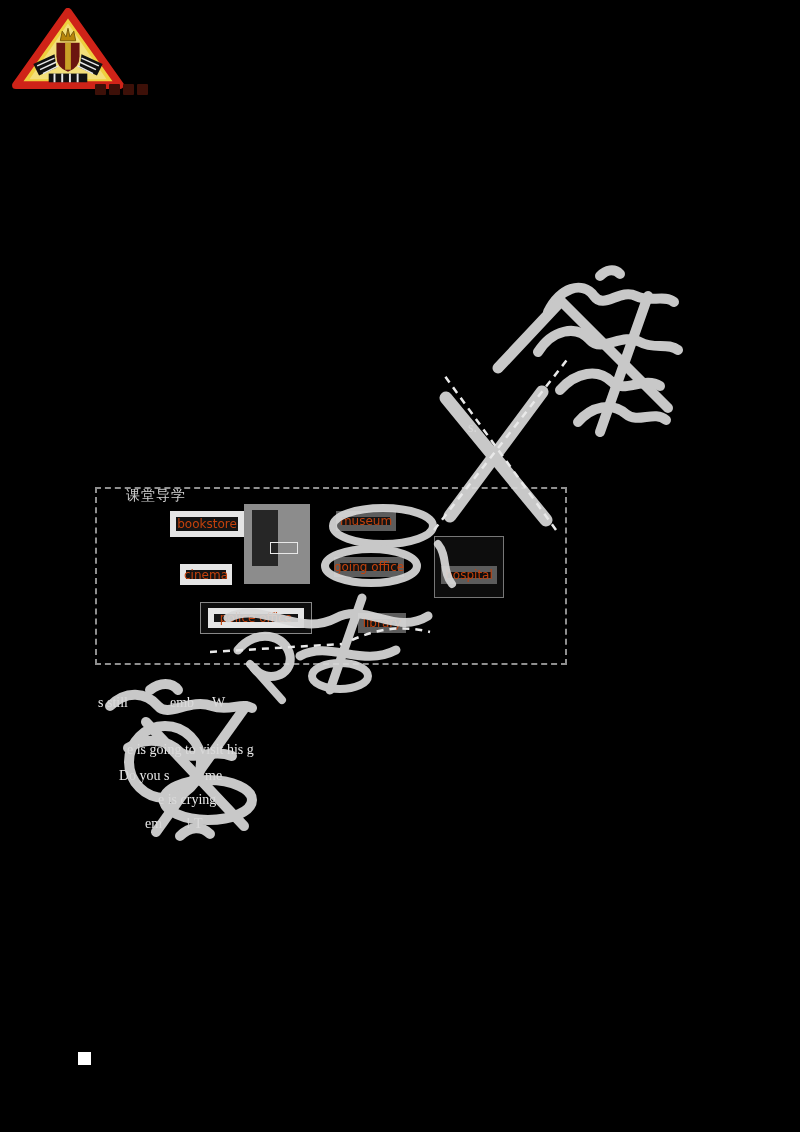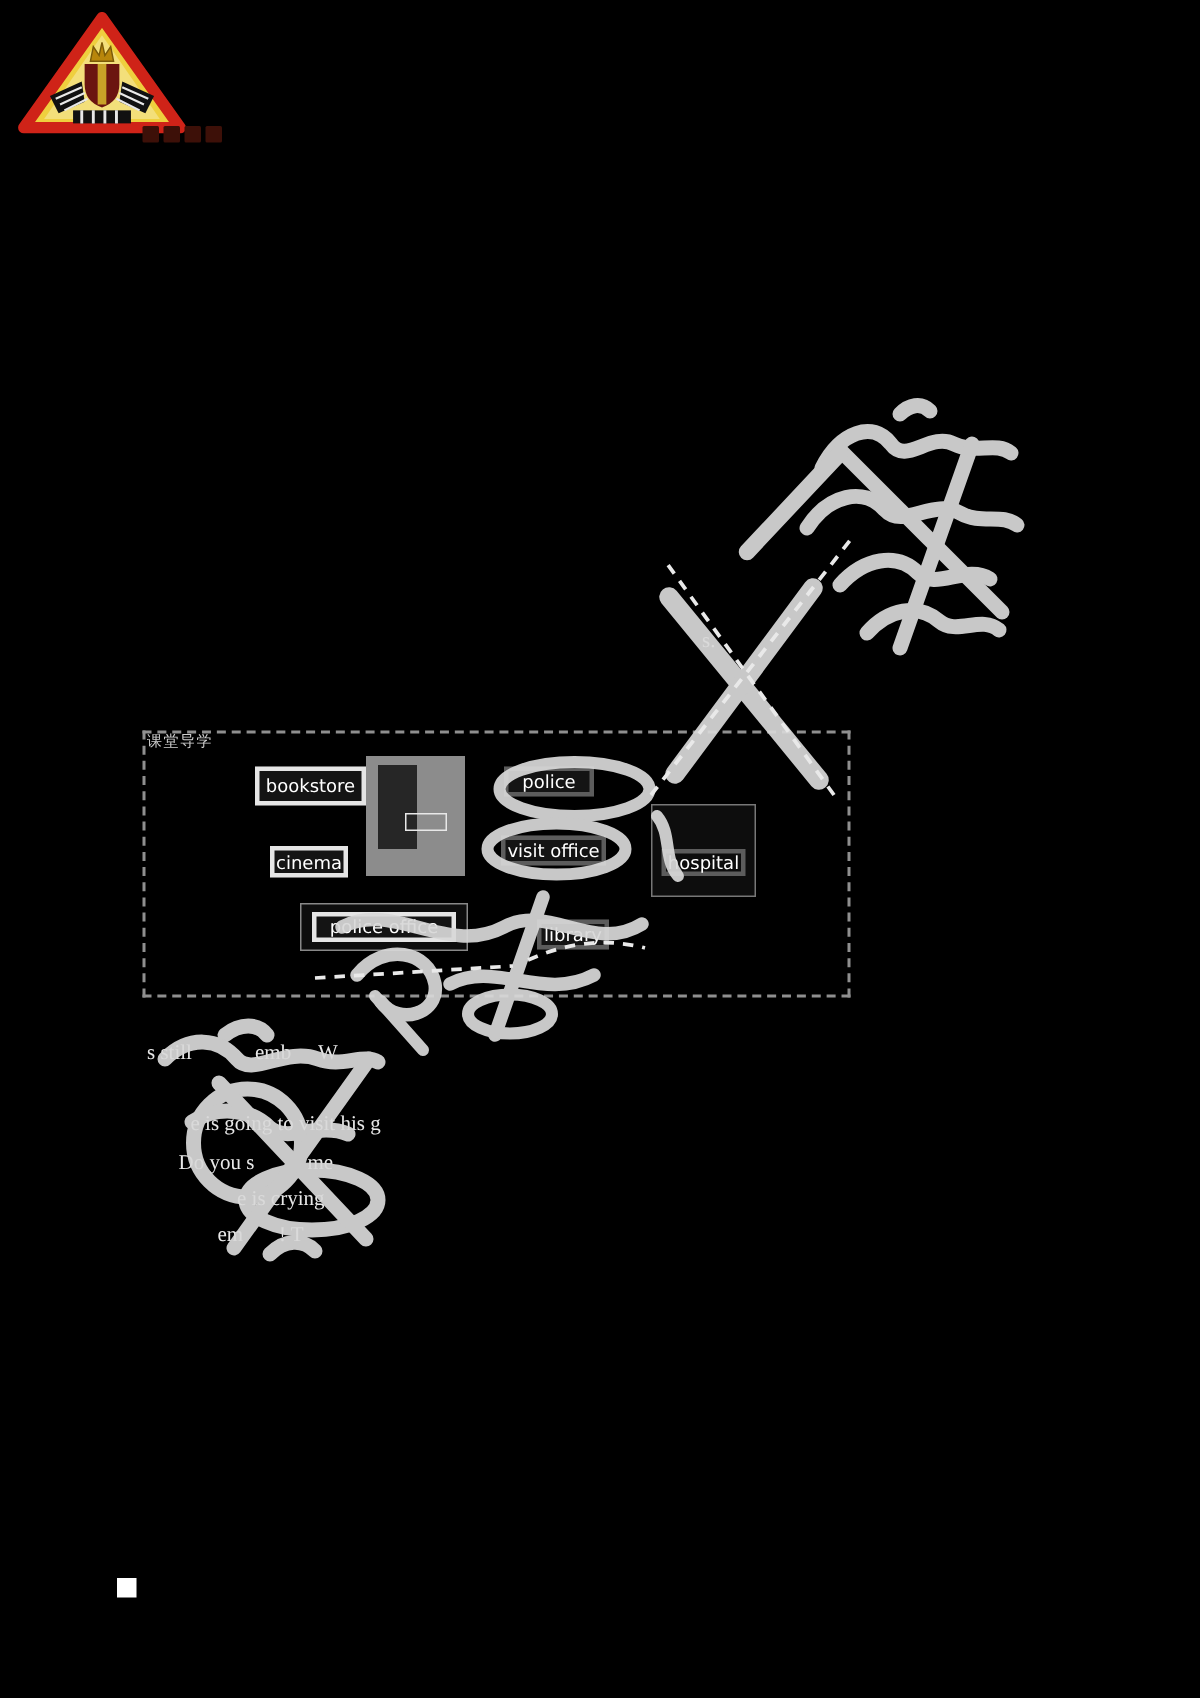--- a/index.html
+++ b/index.html
@@ -13,27 +13,27 @@
 
   .school-frag { position:absolute; left:95px; top:84px; display:flex; gap:3px; }
   .school-frag i { display:block; width:11px; height:11px; background:#3d1008; border-radius:1px; }
 
   
   .map-box {
     position:absolute; left:95px; top:487px; width:472px; height:178px;
     border:2px dashed #8f8f8f; box-sizing:border-box;
   }
   .map-label {
-    position:absolute; left:98px; top:487px; z-index:3;
-    font-family:"DejaVu Sans", sans-serif; font-size:10px; color:#cfcfcf; letter-spacing:1px;
+    position:absolute; left:126px; top:487px; z-index:3;
+    font-family:"DejaVu Sans", sans-serif; font-size:14px; color:#cfcfcf; letter-spacing:1px;
   }
   .building {
     position:absolute; z-index:3; display:flex; align-items:center; justify-content:center;
-    color:#ffffff; font-family:"DejaVu Sans", sans-serif; font-size:12px;
-    background:#141414; border:3px solid #e5e5e5; box-sizing:border-box; white-space:nowrap;
+    color:#c2410c; font-family:"DejaVu Sans", sans-serif; font-size:12px;
+    background:#141414; border:6px solid #e5e5e5; box-sizing:border-box; white-space:nowrap;
   }
   .b-bookstore { left:170px; top:511px; width:74px; height:26px; }
   .b-museum    { left:336px; top:511px; width:60px; height:20px; border-color:#5c5c5c; }
   .b-cinema    { left:180px; top:564px; width:52px; height:21px; }
   .b-post      { left:334px; top:557px; width:70px; height:20px; border-color:#5c5c5c; }
   .b-hospital  { left:441px; top:566px; width:56px; height:18px; border-color:#5c5c5c; background:transparent; }
   .b-police    { left:208px; top:608px; width:96px; height:20px; }
   .b-library   { left:358px; top:613px; width:48px; height:20px; border-color:#5c5c5c; }
 
   .region { position:absolute; z-index:2; border:1px solid #777; box-sizing:border-box; background:#0d0d0d; }
@@ -97,23 +97,23 @@
 
   <div class="gray-block">
     <div class="gray-block-inner"></div>
     <div class="gray-block-mark"></div>
   </div>
 
   <div class="region r-hospital"></div>
   <div class="region r-police"></div>
 
   <div class="building b-bookstore">bookstore</div>
-  <div class="building b-museum">police</div>
+  <div class="building b-museum">museum</div>
   <div class="building b-cinema">cinema</div>
-  <div class="building b-post">visit office</div>
+  <div class="building b-post">going office</div>
   <div class="building b-hospital">hospital</div>
   <div class="building b-police">police office</div>
   <div class="building b-library">library</div>
 
   <div class="frag f0">s.</div>
   <div class="frag f1a">s still</div>
   <div class="frag f1b">emb</div>
   <div class="frag f1c">W</div>
   <div class="frag f2">e is going to visit his g</div>
   <div class="frag f3a">Do you s</div>

